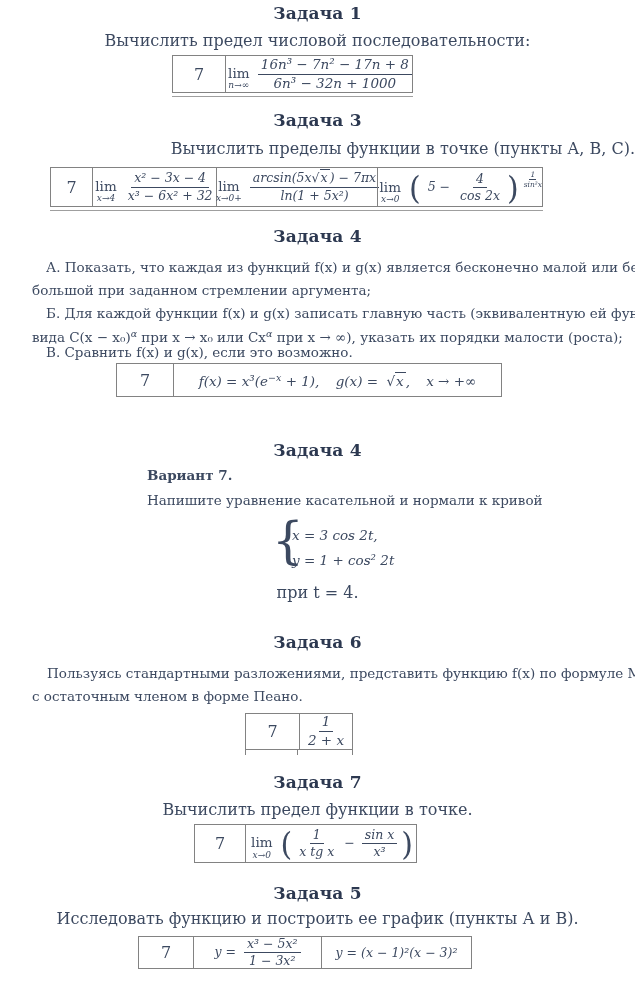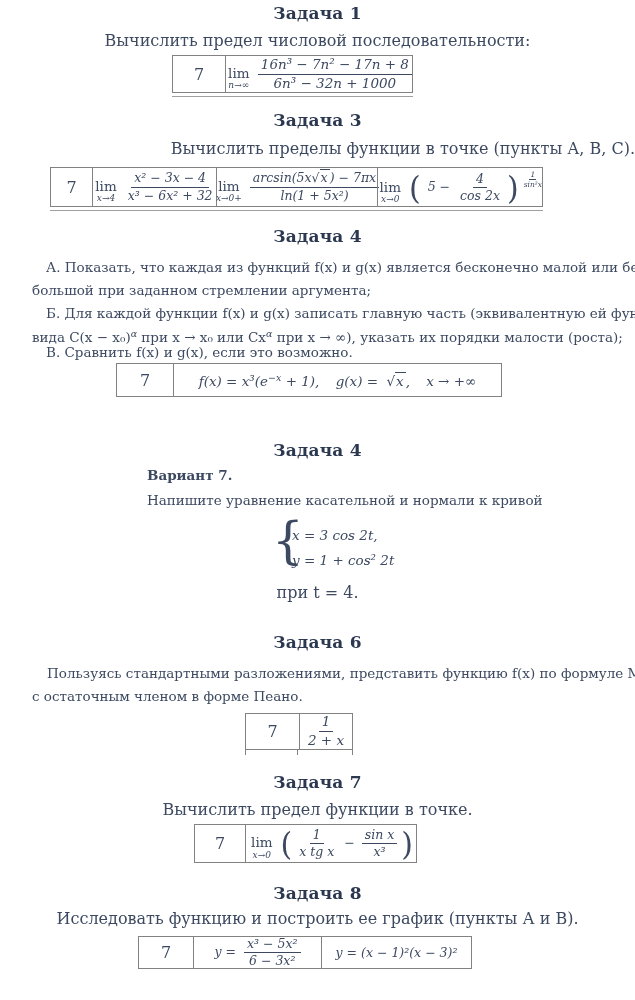--- a/index.html
+++ b/index.html
@@ -186,32 +186,32 @@
         <span class="math mx">−</span>
         <span class="frac">
           <span class="num">sin x</span>
           <span class="den">x³</span>
         </span>
         <span class="bigp">)</span>
       </span>
     </div>
   </div>
 
-  <div class="sect-title" style="top:883px;">Задача 8</div>
+  <div class="sect-title" style="top:883px;">Задача 5</div>
   <div class="center-line" style="top:909px;">Исследовать функцию и построить ее график (пункты А и В).</div>
   <div class="ptable" style="left:138px;top:936px;width:334px;height:33px;">
     <div class="cell" style="width:54px;">
       <span class="up">7</span>
     </div>
     <div class="cell" style="width:128px;">
       <span class="fwrap small-math">
         <span class="math" style="margin-right:4px;">y =</span>
         <span class="frac" style="line-height:1.1;">
           <span class="num">x³ − 5x²</span>
-          <span class="den">6 − 3x²</span>
+          <span class="den">1 − 3x²</span>
         </span>
       </span>
     </div>
     <div class="cell" style="flex:1;">
       <span class="fwrap math small-math">
         <span>y = (x − 1)²(x − 3)²</span>
       </span>
     </div>
   </div>
 

